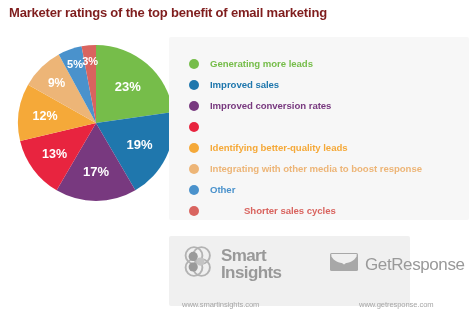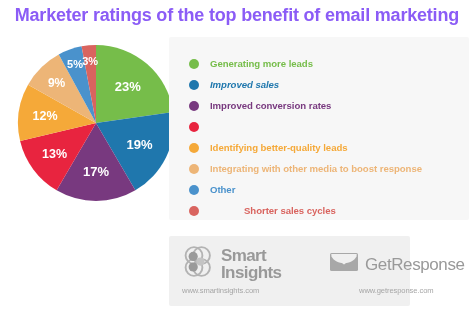--- a/index.html
+++ b/index.html
@@ -23,26 +23,25 @@
     height: 314px;
     background: #ffffff;
   }
 
   
   #title {
     position: absolute;
     left: 9px;
     top: 5px;
     width: 450px;
-    font-size: 18px;
+    font-size: 13px;
     font-weight: bold;
     letter-spacing: -0.2px;
-    color: #8b5cf6;
-    white-space: nowrap;
-    text-align: right;
+    color: #7f1d1d;
+    white-space: nowrap;
   }
 
   
   #pie-wrap {
     position: absolute;
     left: 16px;
     top: 32px;
     width: 160px;
     height: 182px;
   }
@@ -123,21 +122,21 @@
     font-weight: bold;
     letter-spacing: -0.6px;
   }
   #si-wordmark .w2 { display: block; }
   #gr-wordmark {
     font-size: 17px;
     letter-spacing: -0.4px;
     white-space: nowrap;
   }
   .brand-url {
-    margin-top: 4px;
+    margin-top: 18px;
     font-size: 7.6px;
     color: #a6a6a6;
     letter-spacing: -0.1px;
     white-space: nowrap;
   }
   #si-url { padding-left: 1px; }
   #gr-url { padding-left: 30px; }
 </style>
 </head>
 <body>
@@ -172,21 +171,21 @@
   </div>
 
   <div id="legend-panel">
     <div id="legend-list">
         <div class="legend-item">
           <span class="legend-dot" style="background: rgb(118, 189, 74);"></span>
           <span class="legend-label" style="color: rgb(118, 189, 74);">Generating more leads</span>
         </div>
         <div class="legend-item">
           <span class="legend-dot" style="background: rgb(31, 119, 173);"></span>
-          <span class="legend-label" style="color: rgb(31, 119, 173); font-style: italic;">Improved sales</span>
+          <span class="legend-label" style="color: rgb(31, 119, 173);">Improved sales</span>
         </div>
         <div class="legend-item">
           <span class="legend-dot" style="background: rgb(120, 57, 127);"></span>
           <span class="legend-label" style="color: rgb(120, 57, 127);">Improved conversion rates</span>
         </div>
         <div class="legend-item">
           <span class="legend-dot" style="background: rgb(232, 36, 63);"></span>
         </div>
         <div class="legend-item">
           <span class="legend-dot" style="background: rgb(245, 169, 57);"></span>

